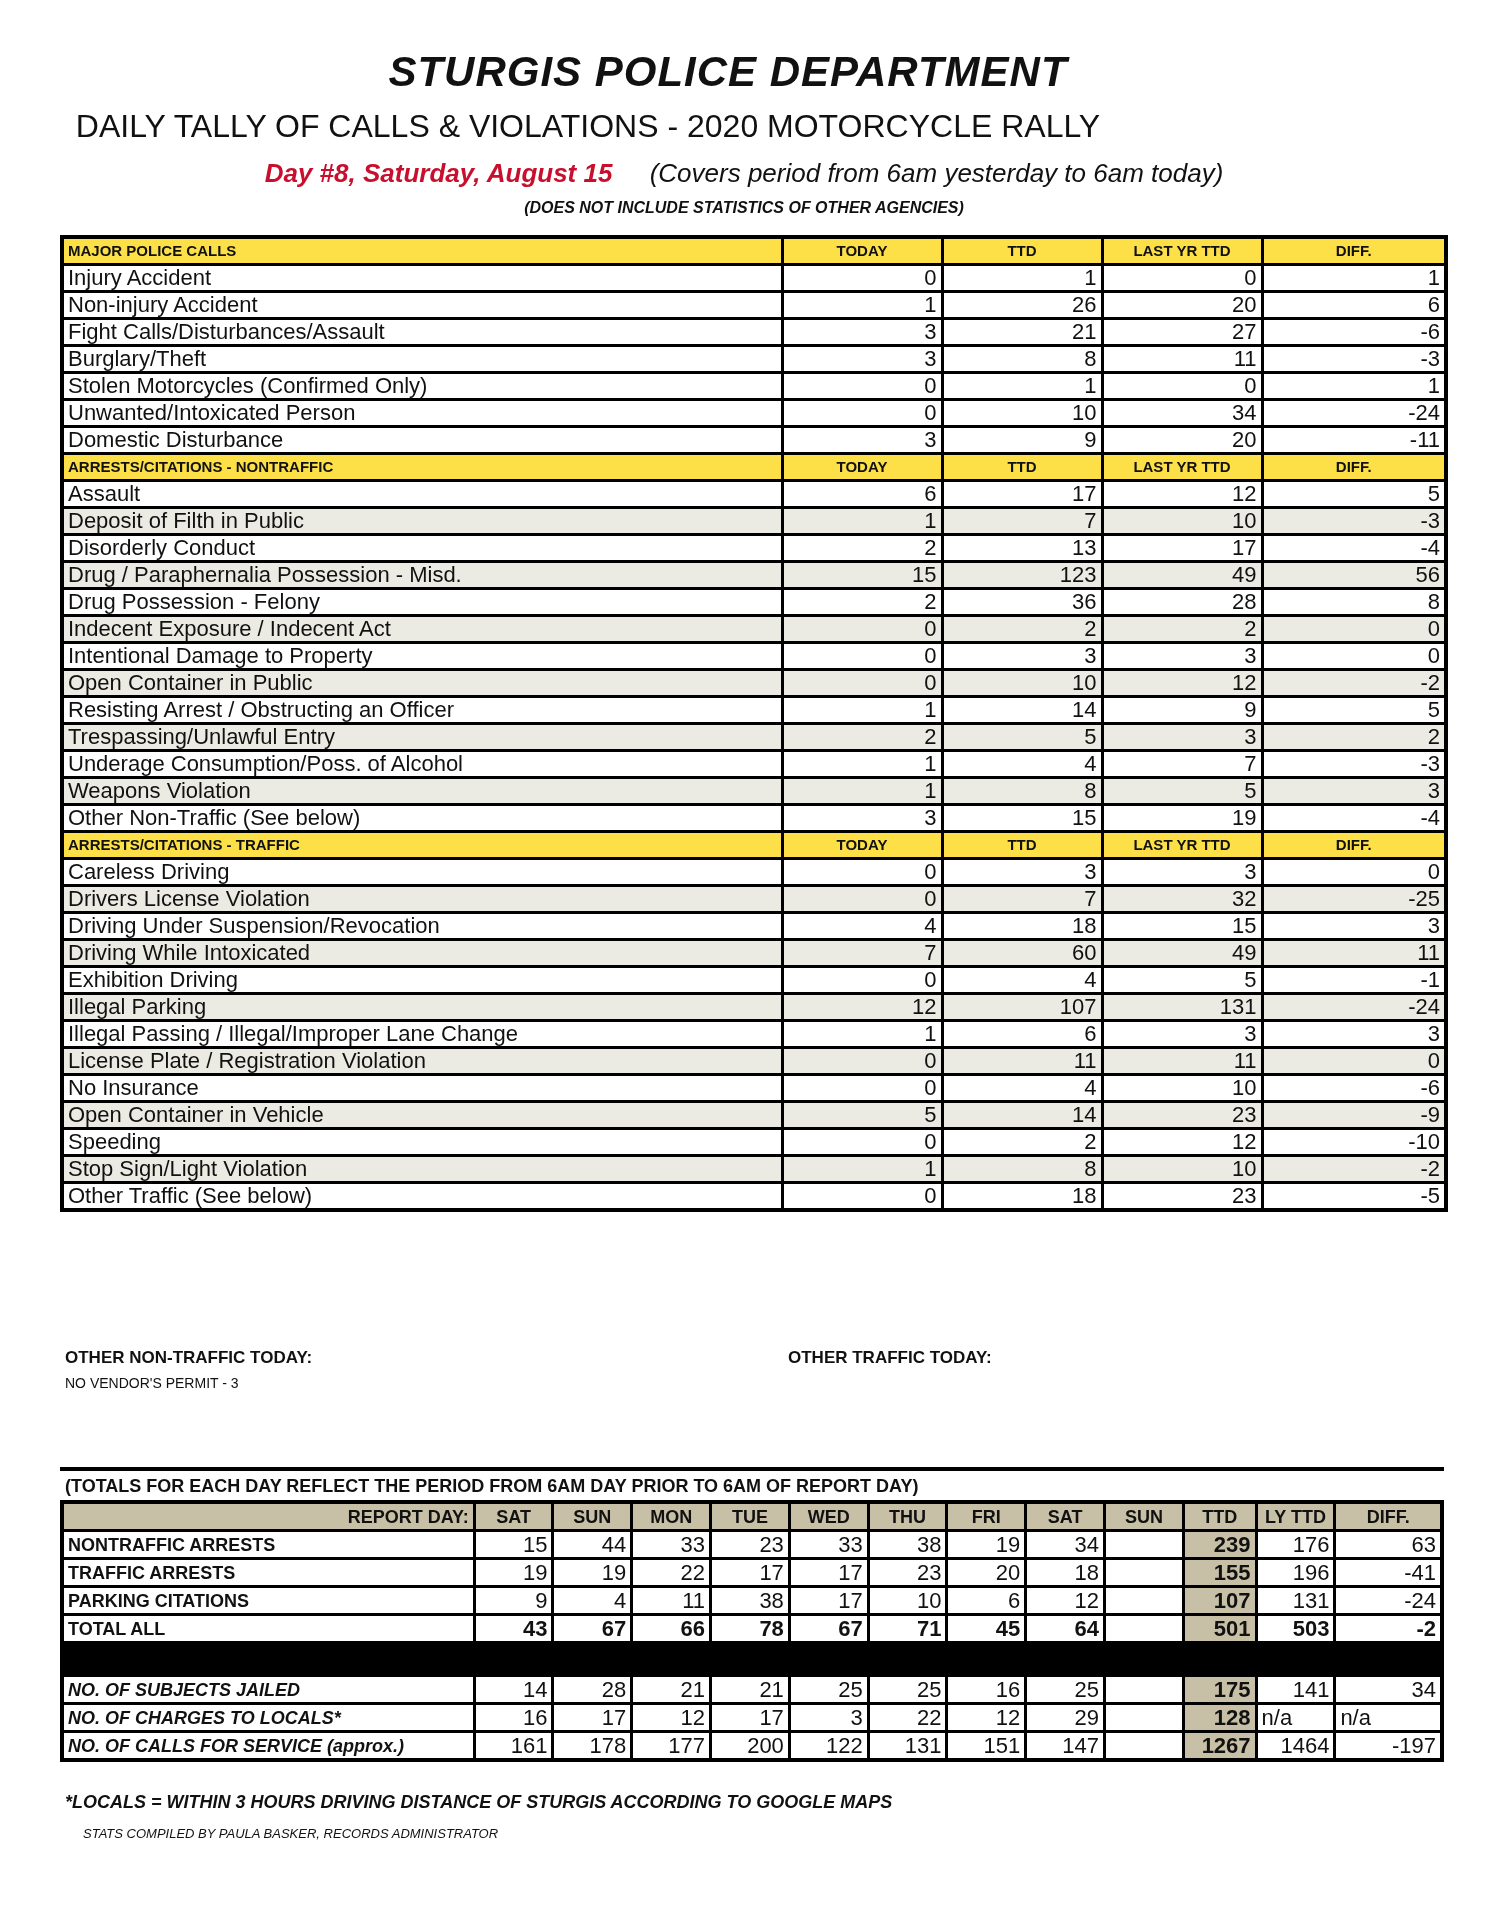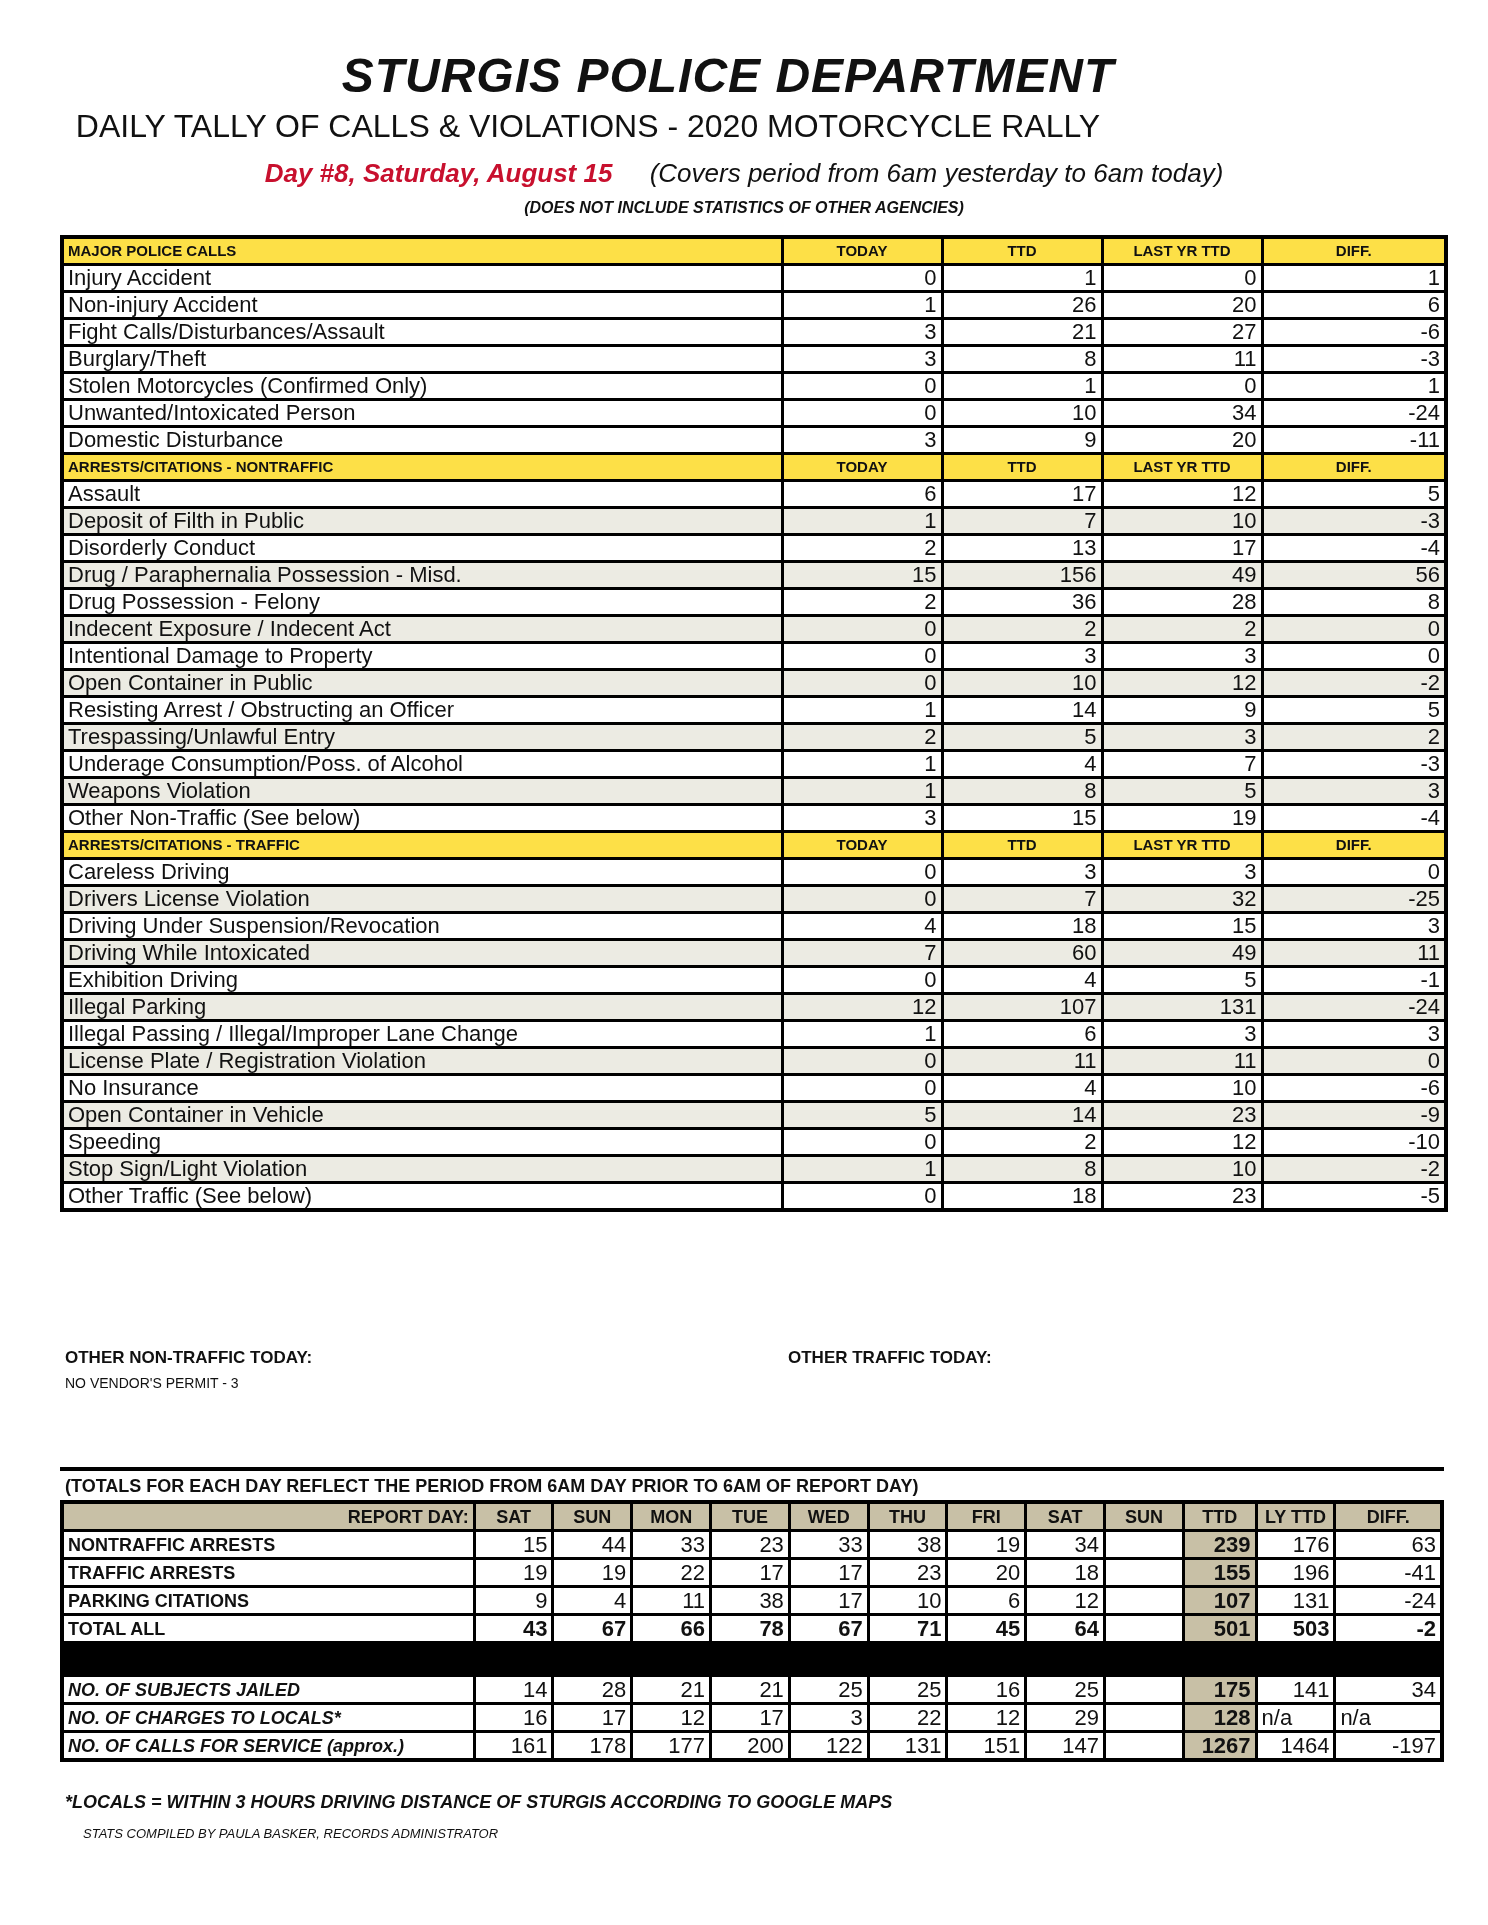--- a/index.html
+++ b/index.html
@@ -1,17 +1,17 @@
 <!DOCTYPE html>
 <html><head>
 <meta charset="utf-8">
 <style>
   html, body { margin: 0; padding: 0; background: #ffffff; }
   body { width: 1488px; height: 1925px; position: relative; font-family: "Liberation Sans", sans-serif; color: #111; overflow: hidden; }
-  .title { position: absolute; top: 48px; left: 0; width: 1456px; text-align: center; font-size: 48px; font-weight: bold; font-style: italic; letter-spacing: 1px; }
+  .title { position: absolute; top: 48px; left: 0; width: 1456px; text-align: center; font-size: 42px; font-weight: bold; font-style: italic; letter-spacing: 1px; }
   .subtitle { position: absolute; top: 108px; left: 0; width: 1176px; text-align: center; font-size: 32px; }
   .dayline { position: absolute; top: 158px; left: 0; width: 1488px; text-align: center; font-size: 26px; font-style: italic; }
   .dayline .day { color: #c8102e; font-weight: bold; margin-right: 30px; }
   .note { position: absolute; top: 199px; left: 0; width: 1488px; text-align: center; font-size: 16px; font-weight: bold; font-style: italic; }
 
   table { border-collapse: collapse; }
   .main { position: absolute; top: 235px; left: 60px; width: 1384px; border: 4px solid #000; table-layout: fixed; }
   .main td, .main th { border: 3px solid #000; height: 24px; padding: 0 4px; font-size: 22px; line-height: 22px; }
   .main th { background: #fde047; font-size: 15px; font-weight: bold; text-align: center; }
   .main th.sec { text-align: left; padding-left: 4px; }
@@ -137,21 +137,21 @@
       <tr>
         <td>Disorderly Conduct</td>
         <td class="num">2</td>
         <td class="num">13</td>
         <td class="num">17</td>
         <td class="num">-4</td>
       </tr>
       <tr class="alt">
         <td>Drug / Paraphernalia Possession - Misd.</td>
         <td class="num">15</td>
-        <td class="num">156</td>
+        <td class="num">123</td>
         <td class="num">49</td>
         <td class="num">56</td>
       </tr>
       <tr>
         <td>Drug Possession - Felony</td>
         <td class="num">2</td>
         <td class="num">36</td>
         <td class="num">28</td>
         <td class="num">8</td>
       </tr>

